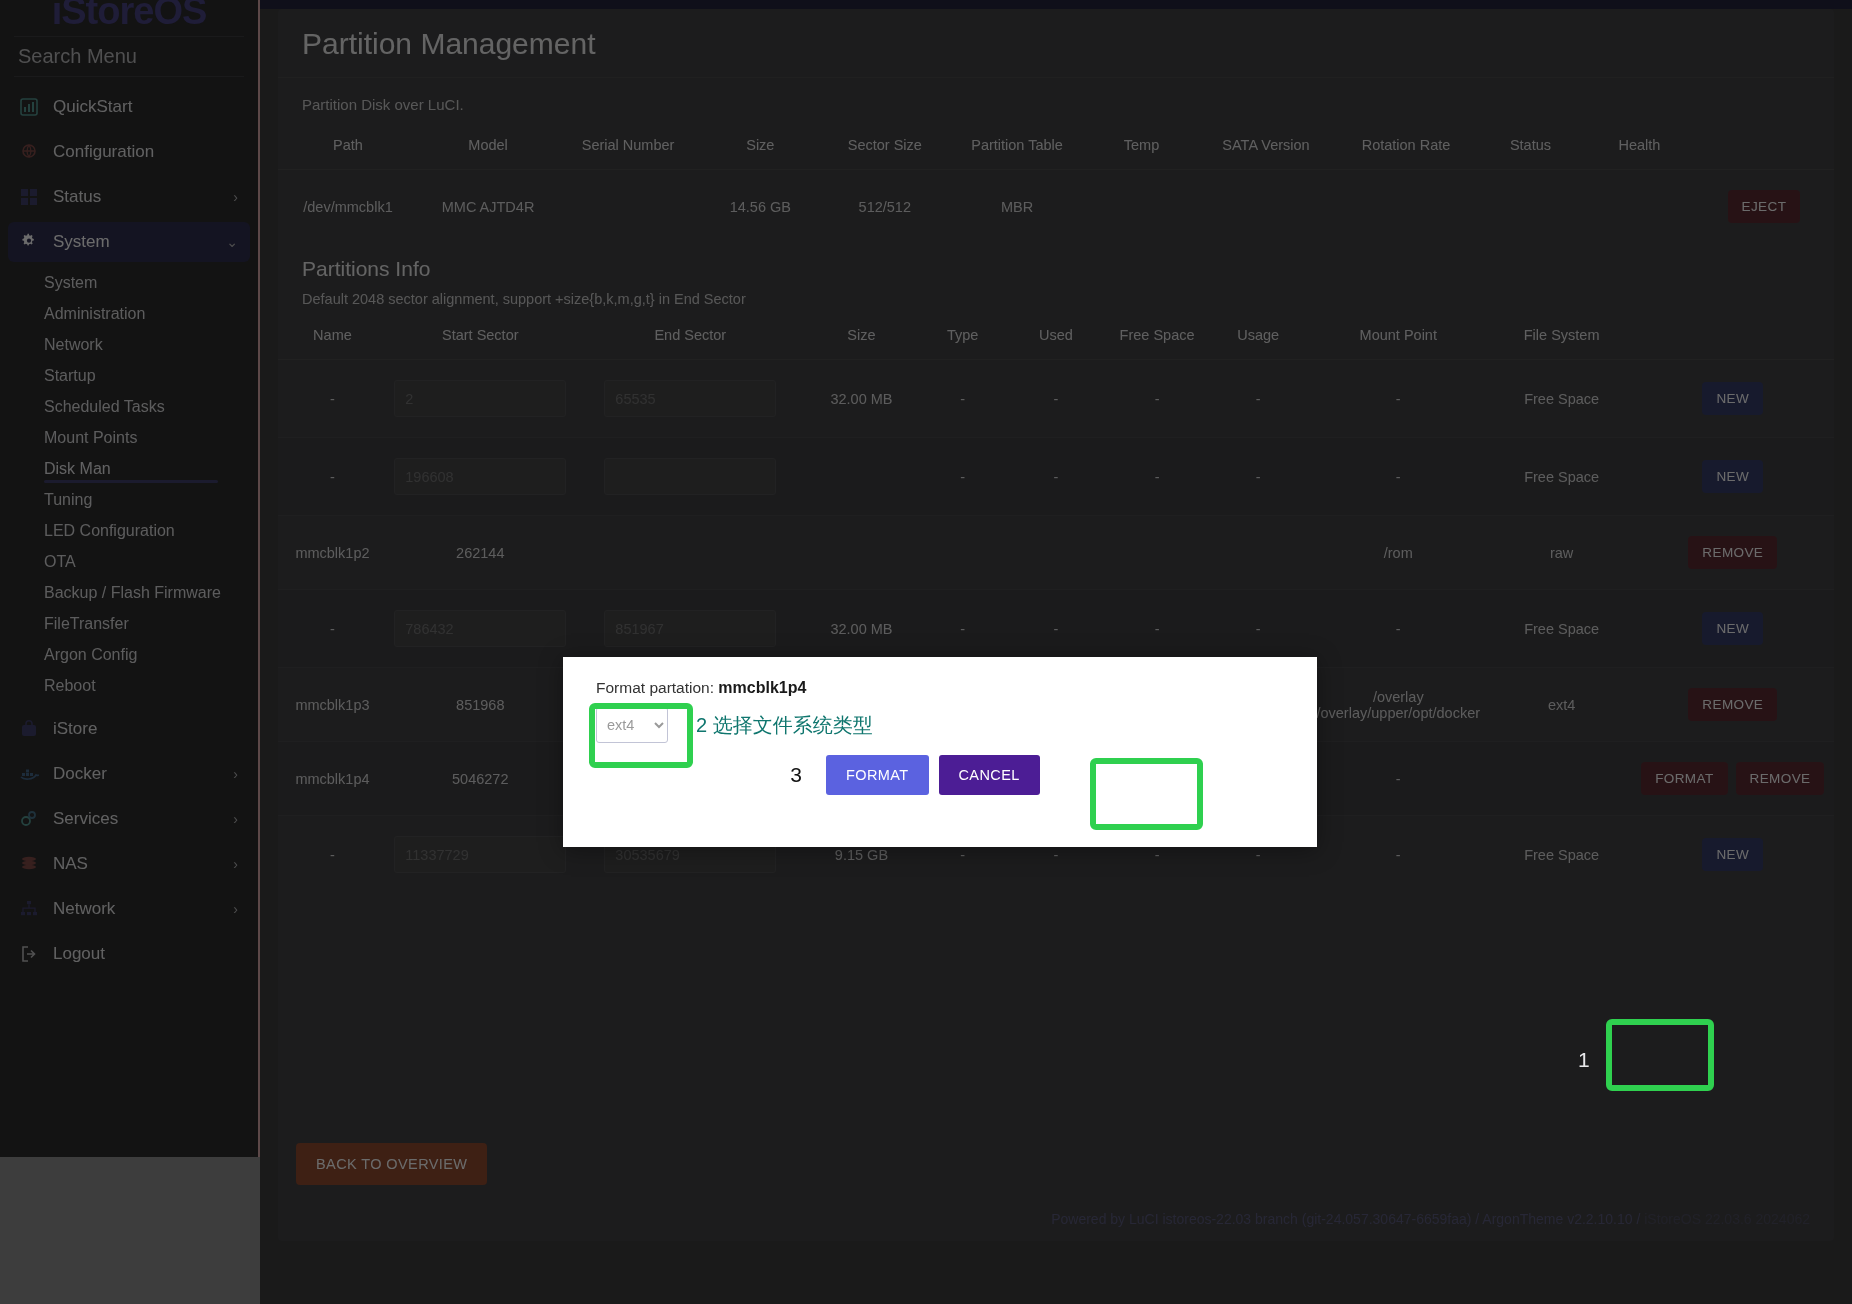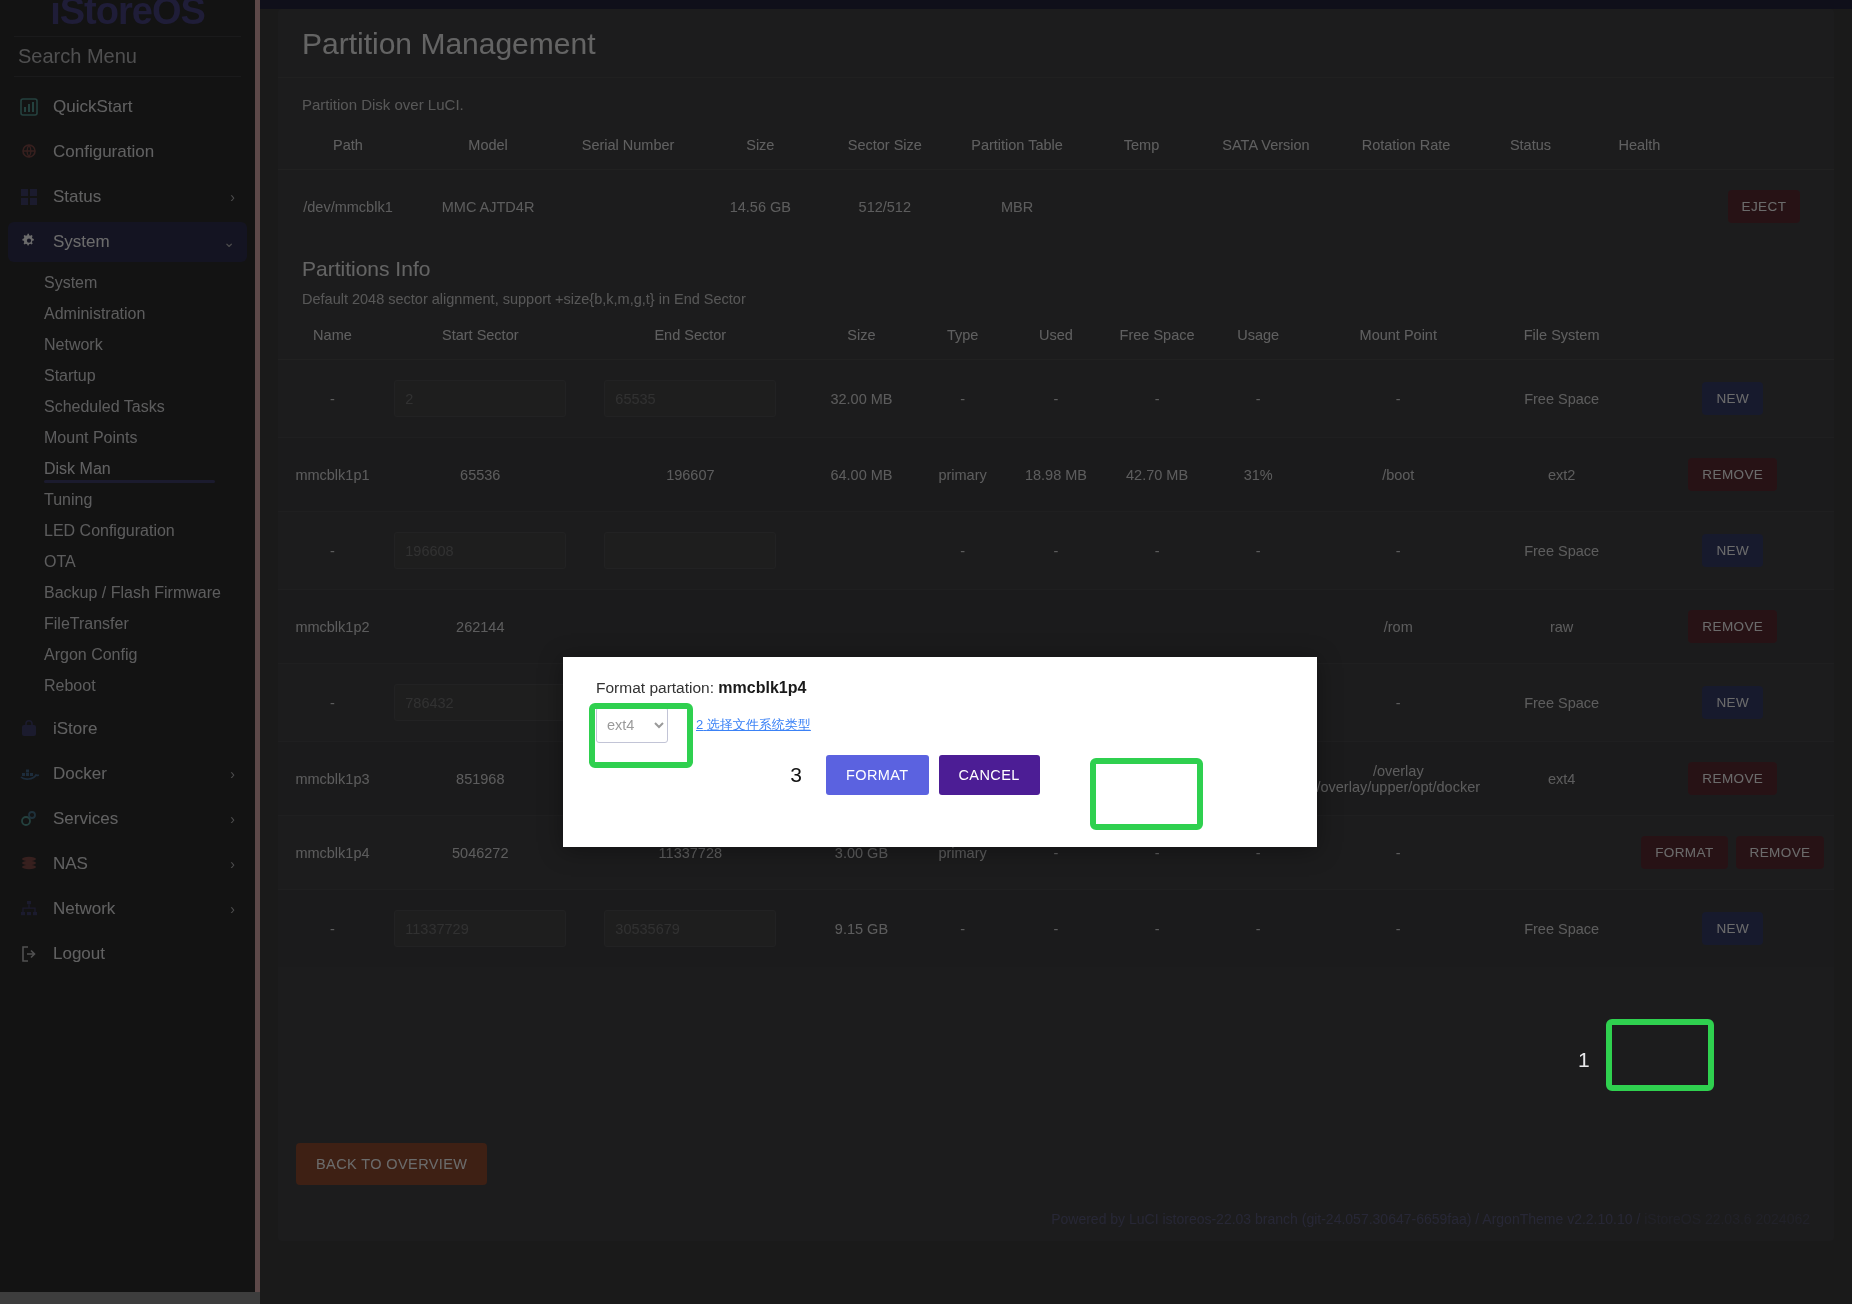--- a/index.html
+++ b/index.html
@@ -15,23 +15,23 @@
     width: 1852px; height: 1304px;
     background: #3d3d3d;
   }
 
   
   .dimmed { filter: brightness(0.42) saturate(0.55); }
 
   
   #sidebar {
     position: absolute; left: 0; top: 0;
-    width: 260px; height: 1292px;
+    width: 260px; height: 1157px;
     background: #2c2c2e;
-    border-right: 5px solid #fca5a5;
+    border-right: 2px solid #fca5a5;
     overflow: hidden;
   }
   .brand {
     height: 30px;
     text-align: center;
     font-size: 38px;
     font-weight: 700;
     color: #4a3fb5;
     letter-spacing: -1px;
     line-height: 22px;
@@ -236,23 +236,22 @@
     border-radius: 3px;
     background: #fff;
     color: #9a9a9a;
     font-size: 14.5px;
     padding: 0 6px;
     font-family: "Liberation Sans", sans-serif;
     outline: none;
   }
   .anno-text {
     margin-left: 28px;
-    font-size: 13px;
-    color: #3b82f6;
-    text-decoration: underline;
+    font-size: 20px;
+    color: #0f766e;
   }
   .modal-actions {
     display: flex;
     align-items: center;
     justify-content: center;
     margin-top: 12px;
     padding-right: 50px;
   }
   .anno-num {
     font-size: 21px;
@@ -517,33 +516,20 @@
               <td>32.00 MB</td>
               <td>-</td>
               <td>-</td>
               <td>-</td>
               <td>-</td>
               <td>-</td>
               <td>Free Space</td>
               <td class="actions-cell"><button class="btn btn-new">NEW</button></td>
             </tr>
             <tr>
-              <td>mmcblk1p1</td>
-              <td>65536</td>
-              <td>196607</td>
-              <td>64.00 MB</td>
-              <td>primary</td>
-              <td>18.98 MB</td>
-              <td>42.70 MB</td>
-              <td>31%</td>
-              <td>/boot</td>
-              <td>ext2</td>
-              <td class="actions-cell"><button class="btn btn-remove">REMOVE</button></td>
-            </tr>
-            <tr>
               <td>-</td>
               <td><input class="sector-input" type="text" placeholder="196608" style=""></td>
               <td><input class="sector-input" type="text" placeholder="" style=""></td>
               <td></td>
               <td>-</td>
               <td>-</td>
               <td>-</td>
               <td>-</td>
               <td>-</td>
               <td>Free Space</td>

